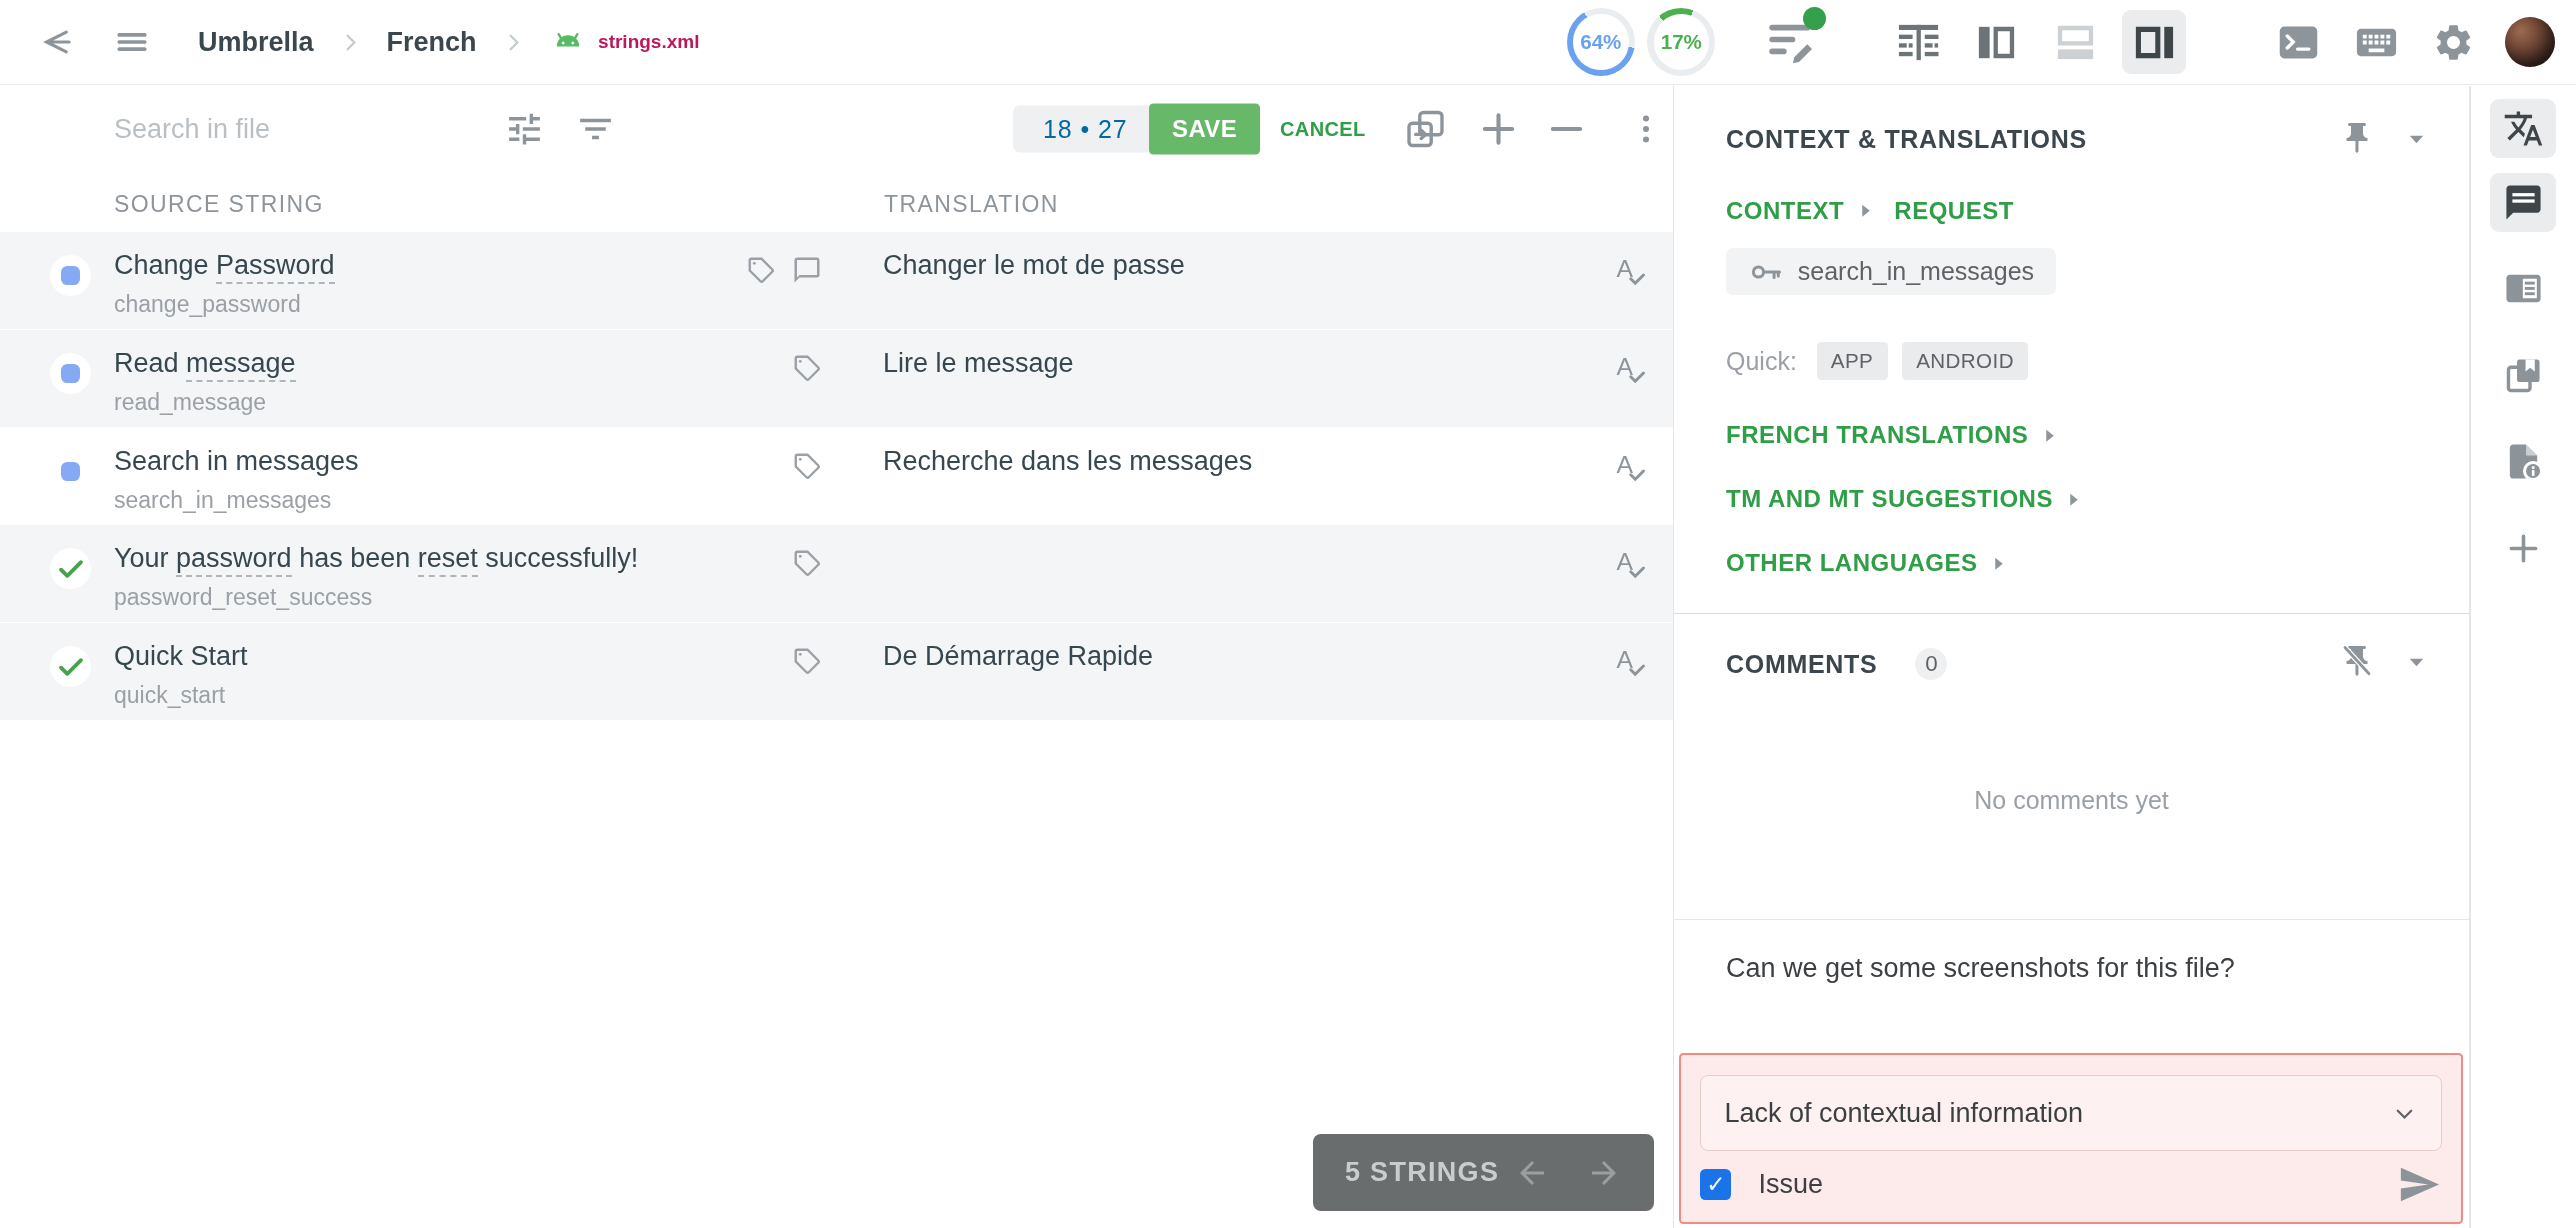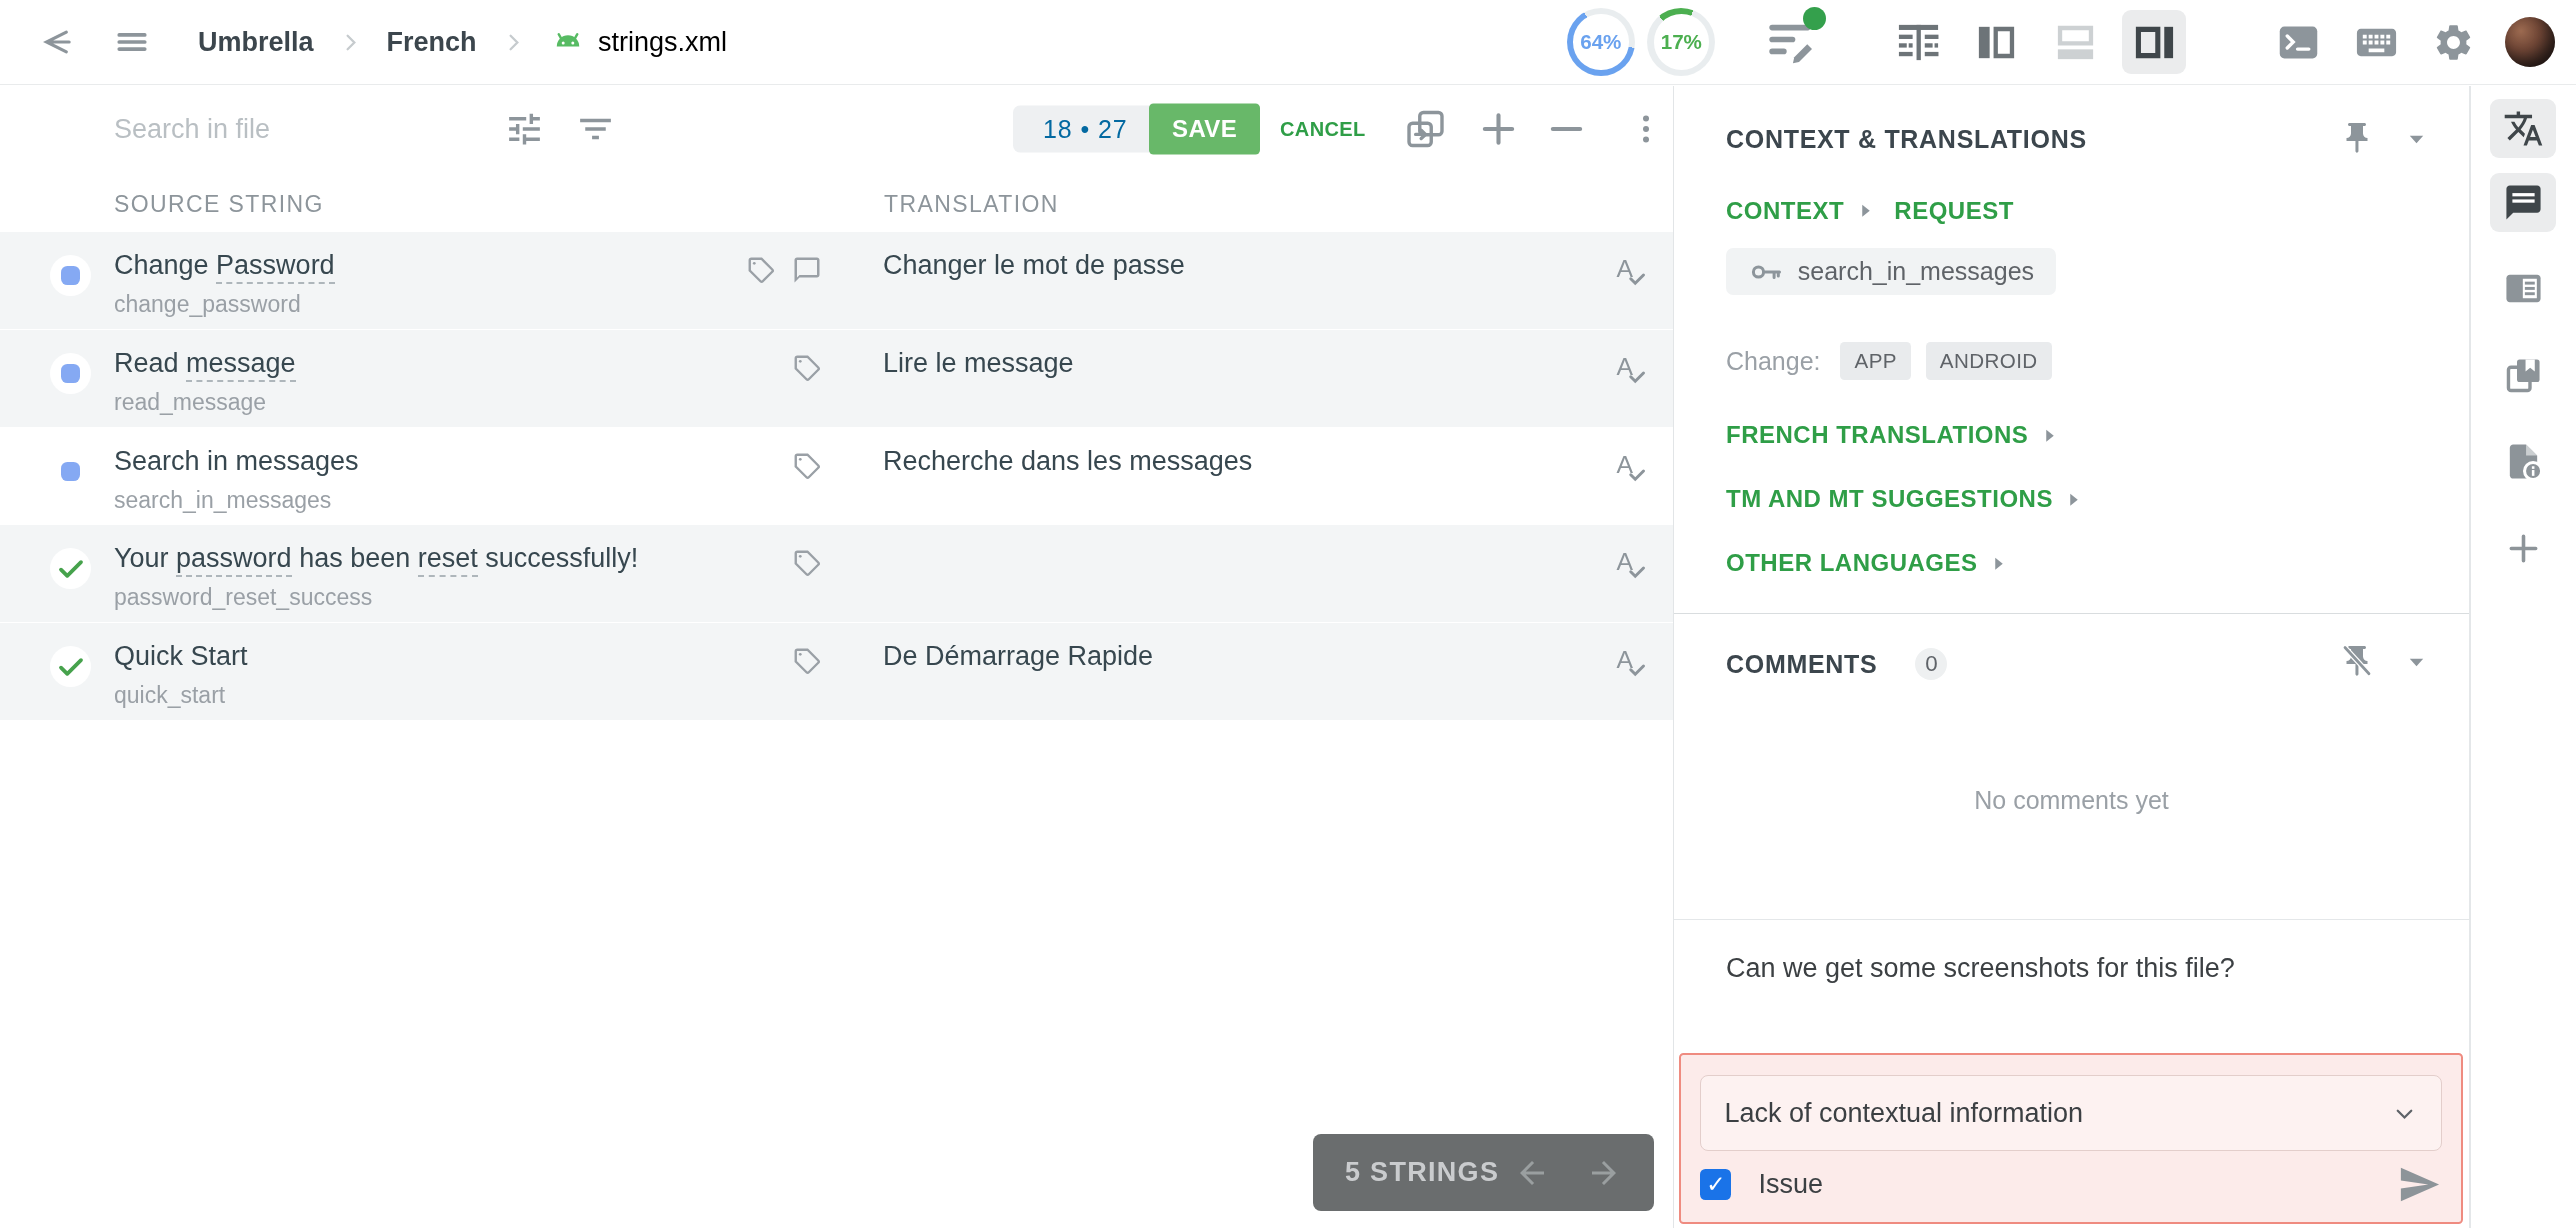--- a/index.html
+++ b/index.html
@@ -7,21 +7,21 @@
   body { font-family:"Liberation Sans","DejaVu Sans",sans-serif; color:#37474f; }
   #stage { position:relative; width:2576px; height:1229px; background:#fff; overflow:hidden; }
 
   
   .topbar { position:absolute; top:0; left:0; width:2576px; height:85px; background:#fff;
             border-bottom:0.9px solid #e9ebec; display:flex; align-items:center; z-index:5; }
   .tb-icon { color:#8d959b; display:flex; align-items:center; justify-content:center; cursor:pointer; }
   .tb-icon svg { display:block; }
   .crumb { font-size:27px; font-weight:700; color:#3c464d; }
   .crumb-sep { color:#c6cbce; margin:0 25px; display:flex; align-items:center; }
-  .file-label { font-size:27px; font-weight:400; color:#000000; margin-left:12.5px; }
+  .file-label { font-size:19px; font-weight:700; color:#be185d; margin-left:12.5px; }
 
   .tb-right { margin-left:auto; display:flex; align-items:center; margin-right:21.5px; }
 
   .progress { position:relative; width:68px; height:68px; border-radius:50%; }
   .progress .hole { position:absolute; inset:6.3px; border-radius:50%; background:#fff;
                     display:flex; align-items:center; justify-content:center; font-size:20.6px; font-weight:700; }
   .activity { position:relative; margin-left:50px; width:55px; height:55px; color:#8d959b; }
   .activity .dot { position:absolute; right:-5.4px; top:-7.2px; width:23px; height:23px; border-radius:50%; }
 
   .layout-group { display:flex; align-items:center; margin-left:52px; }
@@ -535,21 +535,21 @@
                   <circle cx="7" cy="12" r="3.4"></circle>
                   <path d="M10.4 12H21M17.4 12v3.6M20.2 12v2.6" stroke-linecap="round"></path>
                 </g>
               </svg>
             </span>
           <span>search_in_messages</span>
         </span>
       </div>
 
       <div class="labels-row">
-        <span class="labels-cap">Change:</span>
+        <span class="labels-cap">Quick:</span>
         <span id="label-pills" style="display:flex;gap:14.3px">
             <span class="label-pill">APP</span>
             <span class="label-pill">ANDROID</span>
           </span>
       </div>
 
       <div class="sections" id="panel-sections">
           <div class="glink">
             <span>FRENCH TRANSLATIONS</span>
             <span class="caret">

